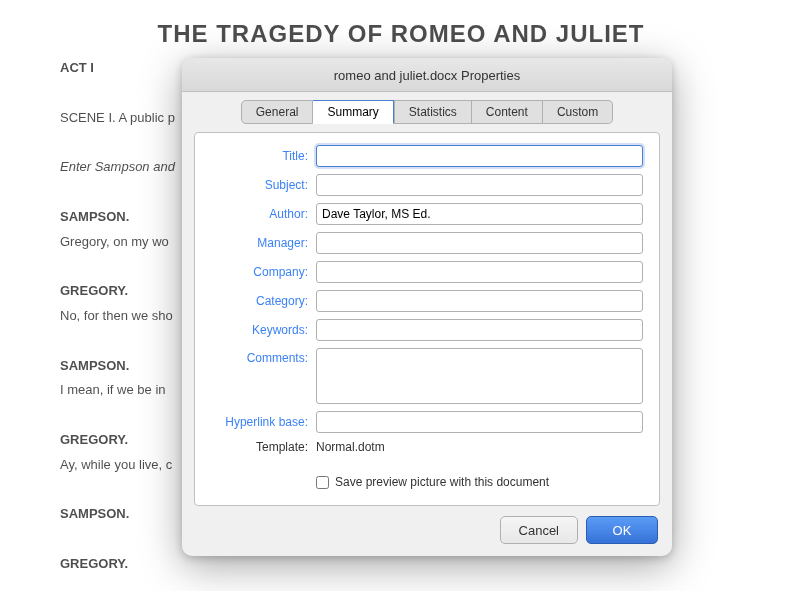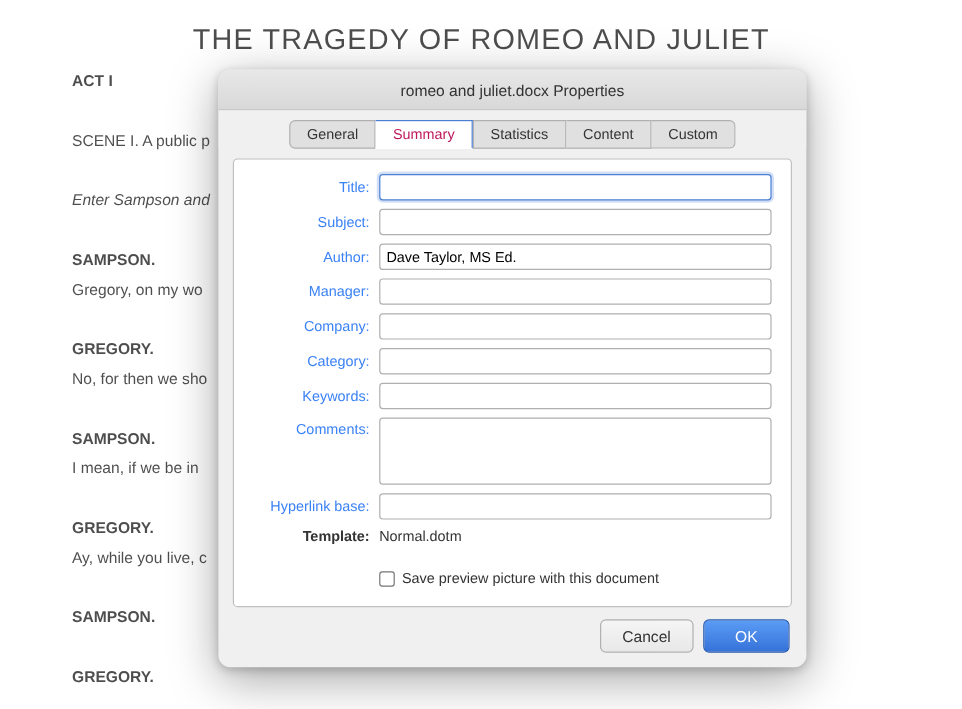--- a/index.html
+++ b/index.html
@@ -19,21 +19,21 @@
       top: 0; left: 0;
       width: 802px;
       height: 591px;
       background: #ffffff;
       padding: 20px 60px;
     }
 
     .doc-title {
       text-align: center;
       font-size: 24px;
-      font-weight: 400;
+      font-weight: 700;
       letter-spacing: 1px;
       margin-bottom: 4px;
       color: #000;
     }
 
     .doc-line {
       font-size: 13px;
       color: #000;
       margin-bottom: 4px;
       line-height: 1.6;
@@ -100,21 +100,21 @@
     }
 
     .tab:last-child {
       border-radius: 0 5px 5px 0;
     }
 
     .tab.active {
       background: #ffffff;
       border-color: #4a7fd4;
       border-bottom-color: #ffffff;
-      color: #be185d;
+      color: #000000;
       font-weight: 500;
       z-index: 1;
     }
 
     .tab + .tab {
       border-left: none;
     }
 
     .tab.active + .tab {
       border-left: 1px solid #b0b0b0;
@@ -179,21 +179,20 @@
       align-items: center;
       margin-bottom: 7px;
     }
 
     .template-label {
       width: 105px;
       text-align: right;
       font-size: 12px;
       color: #333;
       padding-right: 8px;
-      font-weight: bold;
     }
 
     .template-value {
       font-size: 12px;
       color: #333;
     }
 
     .checkbox-row {
       display: flex;
       align-items: center;

